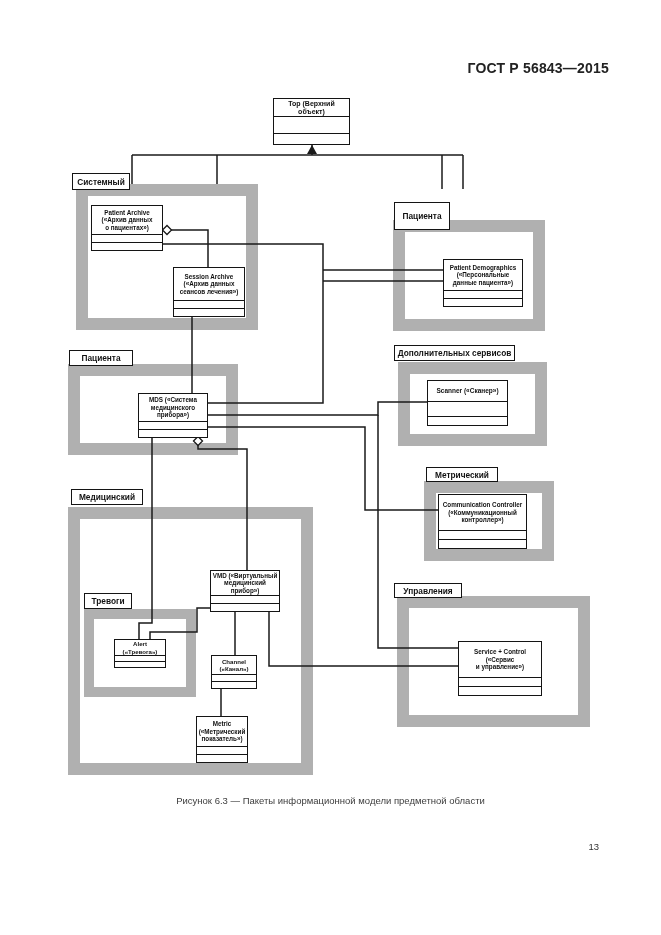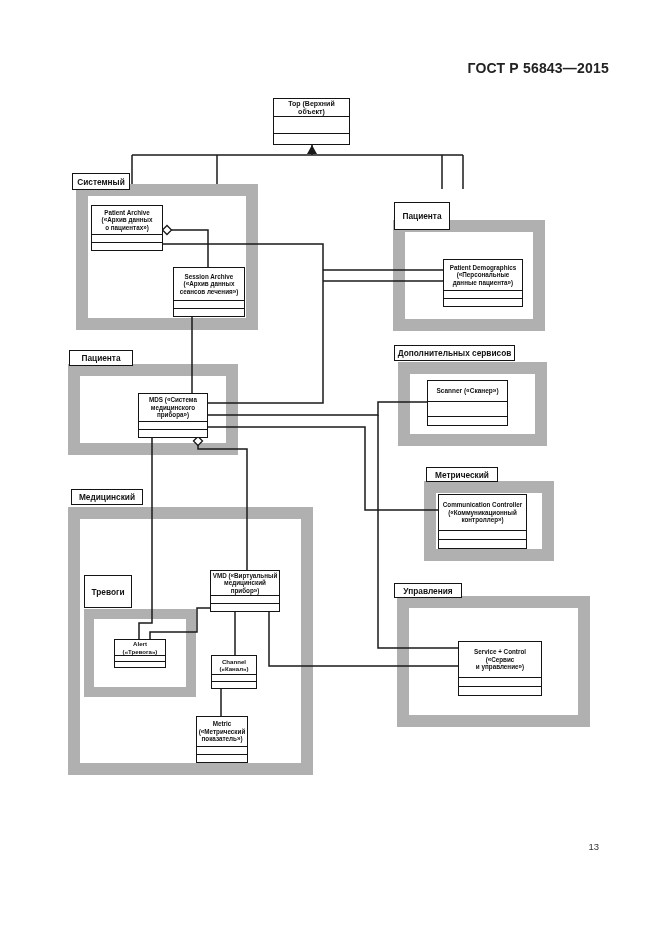--- a/index.html
+++ b/index.html
@@ -105,21 +105,21 @@
         <polygon points="193.5,441 198,436.5 202.5,441 198,445.5" fill="#ffffff" stroke="#1a1a1a" stroke-width="1.3"></polygon>
         <polygon points="312,145 307,154 317,154" fill="#1a1a1a"></polygon>
       </svg>
       <div class="pkg-label" style="left: 72px; top: 173px; width: 58px; height: 17px;">Системный</div>
       <div class="pkg-label" style="left: 394px; top: 202px; width: 56px; height: 28px;">Пациента</div>
       <div class="pkg-label" style="left: 69px; top: 350px; width: 64px; height: 16px;">Пациента</div>
       <div class="pkg-label" style="left: 394px; top: 345px; width: 121px; height: 16px;">Дополнительных сервисов</div>
       <div class="pkg-label" style="left: 426px; top: 467px; width: 72px; height: 15px;">Метрический</div>
       <div class="pkg-label" style="left: 394px; top: 583px; width: 68px; height: 15px;">Управления</div>
       <div class="pkg-label" style="left: 71px; top: 489px; width: 72px; height: 16px;">Медицинский</div>
-      <div class="pkg-label" style="left: 84px; top: 575px; width: 48px; height: 33px;">Тревоги</div>
+      <div class="pkg-label" style="left: 84px; top: 593px; width: 48px; height: 16px;">Тревоги</div>
       <div class="uml-class" style="left: 273px; top: 98px; width: 77px; height: 47px;">
         <div class="uml-title" style="font-size: 7px;">
           <div>Top (Верхний объект)</div>
         </div>
         <div class="uml-comp" style="height: 16px;"></div>
         <div class="uml-comp" style="height: 10px;"></div>
       </div>
       <div class="uml-class" style="left: 91px; top: 205px; width: 72px; height: 46px;">
         <div class="uml-title" style="font-size: 6.3px;">
           <div>Patient Archive</div>
@@ -208,14 +208,15 @@
       <div class="uml-class" style="left: 196px; top: 716px; width: 52px; height: 47px;">
         <div class="uml-title" style="font-size: 6.3px;">
           <div>Metric</div>
           <div>(«Метрический</div>
           <div>показатель»)</div>
         </div>
         <div class="uml-comp" style="height: 7px;"></div>
         <div class="uml-comp" style="height: 7px;"></div>
       </div>
     </div>
+  <div class="doc-caption">Рисунок 6.3 — Пакеты информационной модели предметной области</div>
   <div class="page-number">13</div>
 </div>
 
 </body></html>

